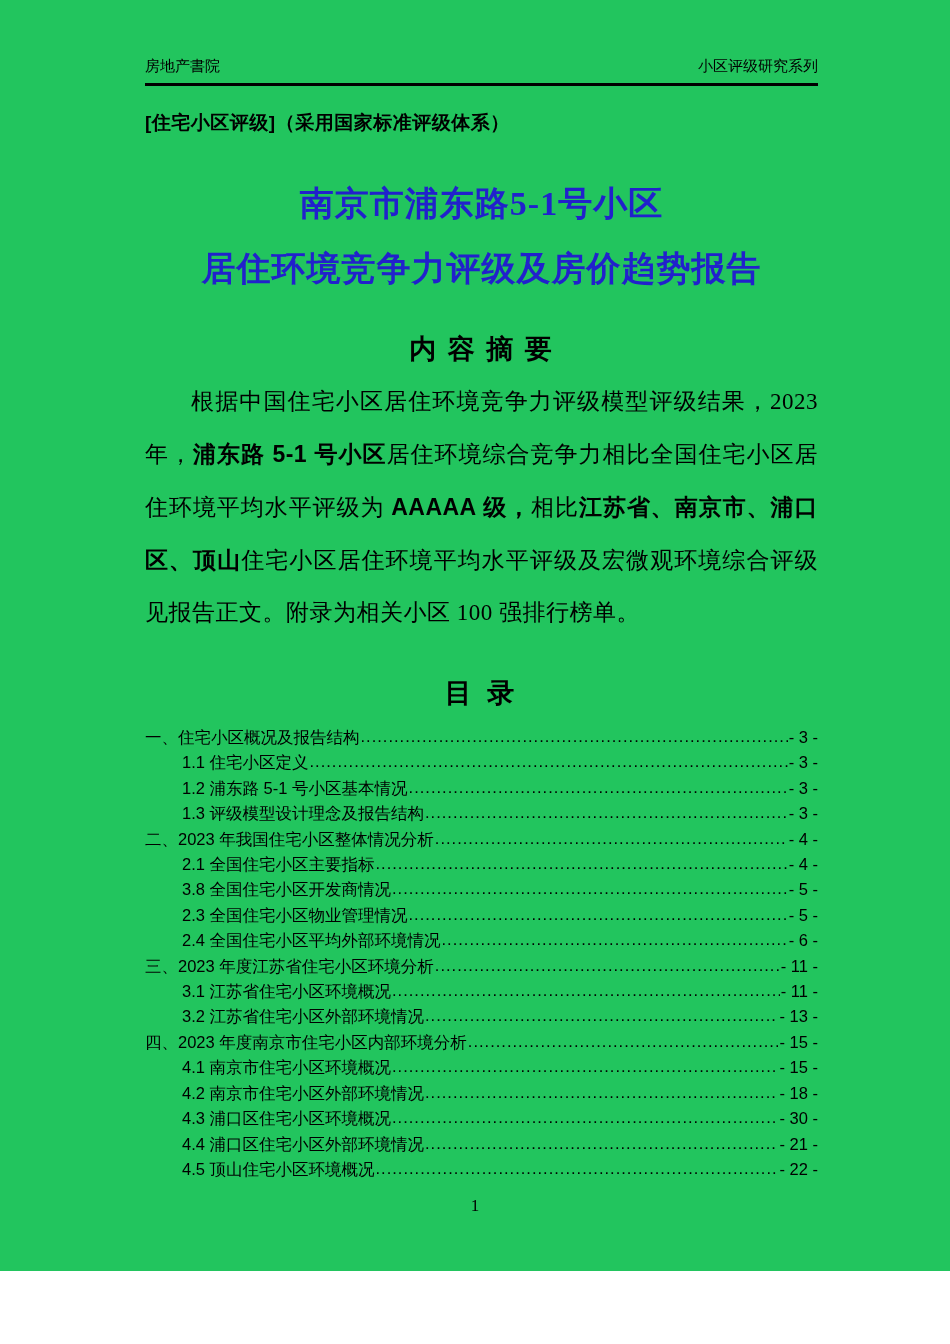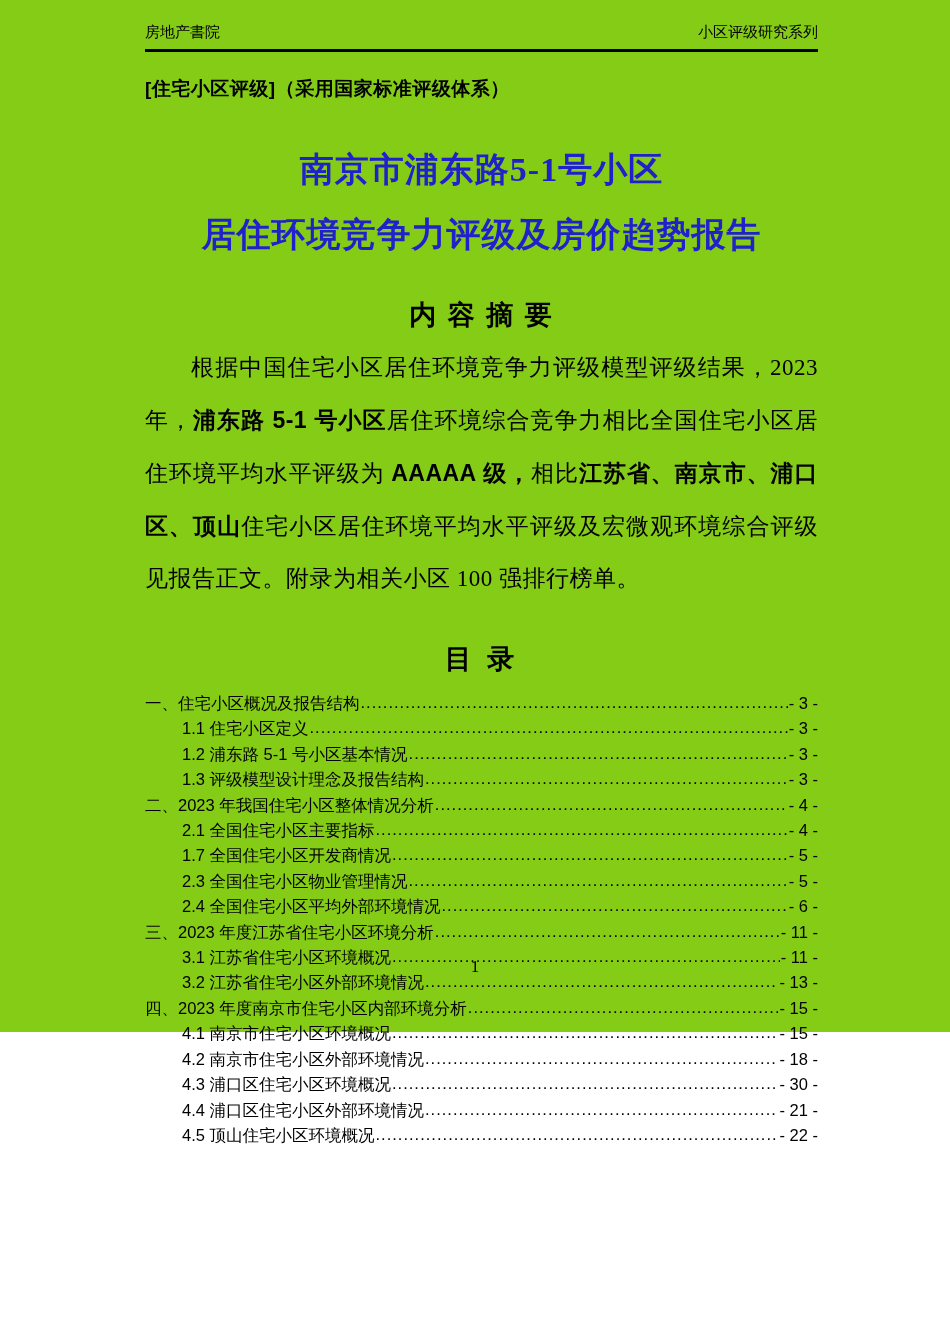--- a/index.html
+++ b/index.html
@@ -5,23 +5,23 @@
   * { margin: 0; padding: 0; box-sizing: border-box; }
   html, body { background: #ffffff; }
   body {
     width: 950px; height: 1344px;
     font-family: "Liberation Sans", sans-serif;
     color: #000;
     overflow: hidden;
   }
   .page {
     position: relative;
-    width: 950px; height: 1032px;
-    padding: 23px 132px 0 145px;
-    background: #84cc16;
+    width: 950px; height: 1271px;
+    padding: 57px 132px 0 145px;
+    background: #22c55e;
   }
 
   
   .header-row {
     display: flex;
     justify-content: space-between;
     align-items: flex-end;
     font-size: 15px;
     padding-bottom: 7px;
     border-bottom: 3px solid #000;
@@ -158,21 +158,21 @@
     <span class="toc-page">- 4 -</span>
   </div>
 
   <div class="toc-item level2">
     <span class="toc-label">2.1 全国住宅小区主要指标</span>
     <span class="toc-leader"></span>
     <span class="toc-page">- 4 -</span>
   </div>
 
   <div class="toc-item level2">
-    <span class="toc-label">1.7 全国住宅小区开发商情况</span>
+    <span class="toc-label">3.8 全国住宅小区开发商情况</span>
     <span class="toc-leader"></span>
     <span class="toc-page">- 5 -</span>
   </div>
 
   <div class="toc-item level2">
     <span class="toc-label">2.3 全国住宅小区物业管理情况</span>
     <span class="toc-leader"></span>
     <span class="toc-page">- 5 -</span>
   </div>
 

